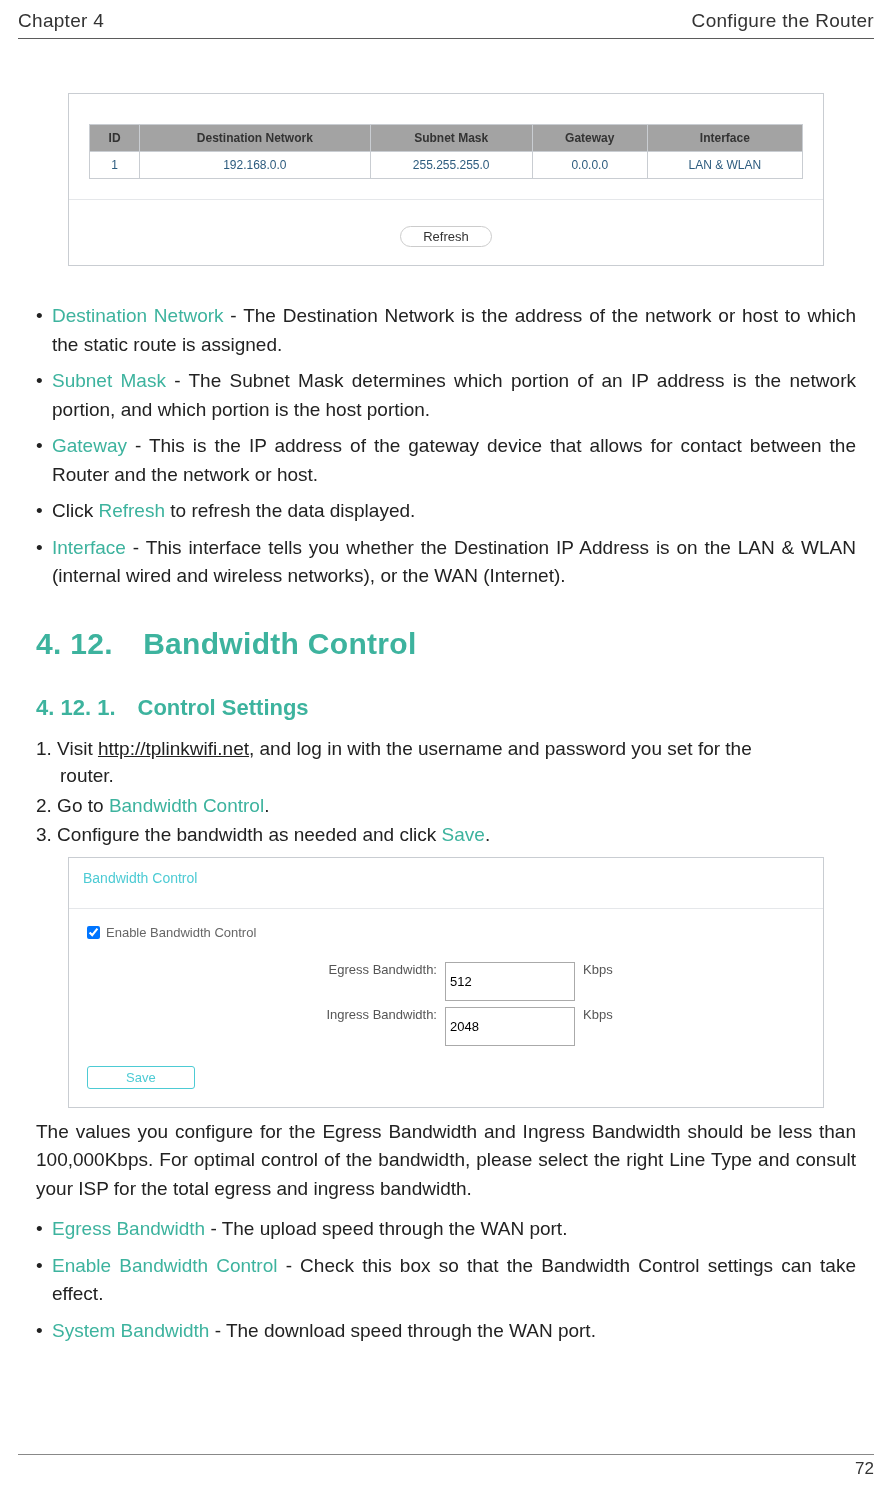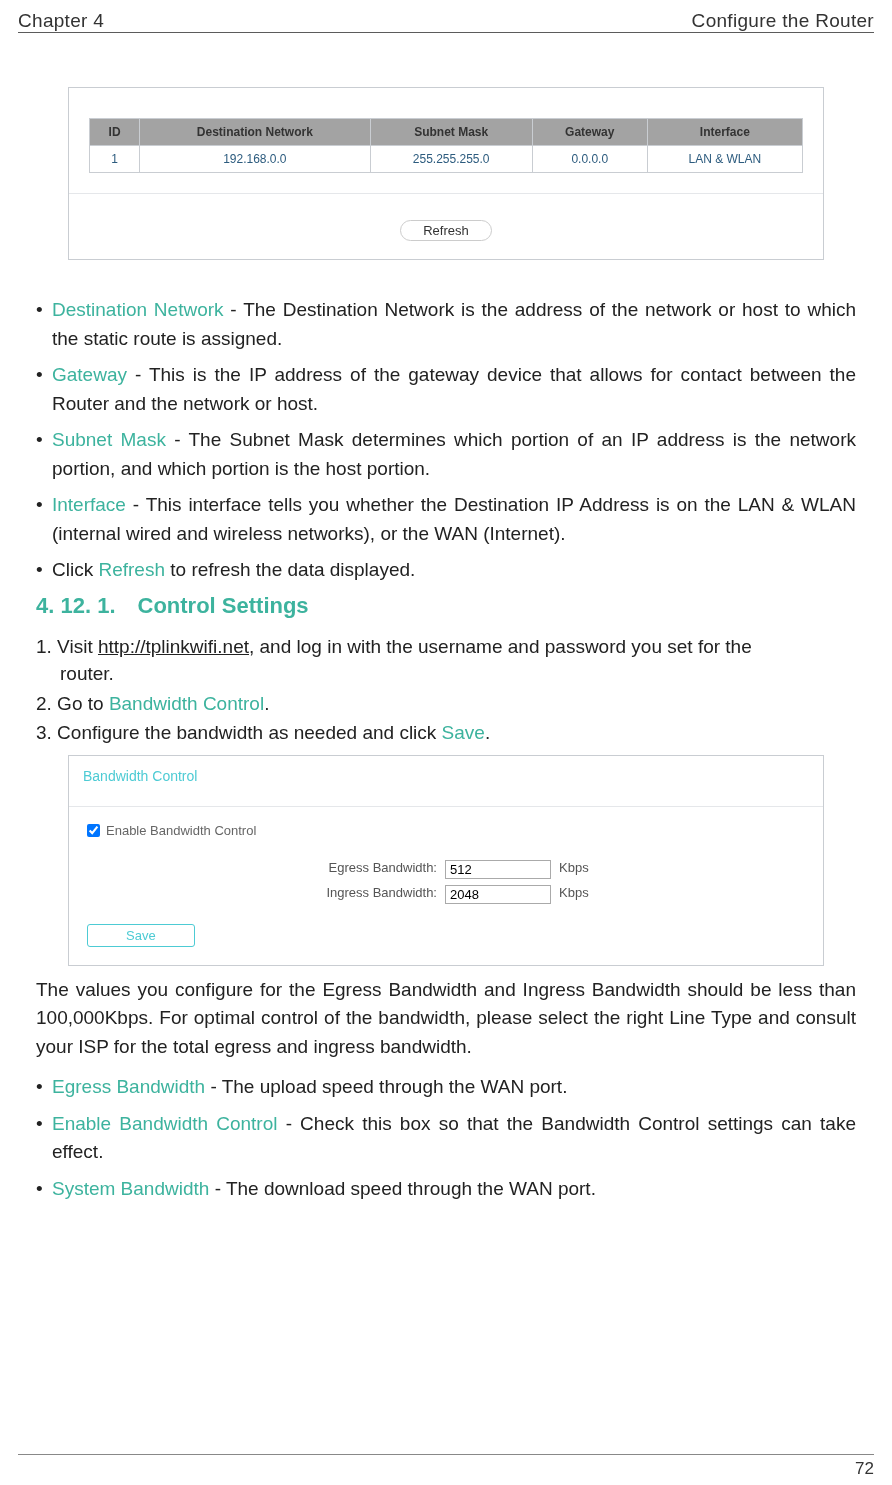--- a/index.html
+++ b/index.html
@@ -1,18 +1,18 @@
 <!DOCTYPE html>
 <html><head>
   <meta charset="utf-8">
   <style>
     * { box-sizing: border-box; margin: 0; padding: 0; }
     body { font-family: Arial, Helvetica, sans-serif; width: 892px; background: #fff; color: #222; }
     .page { padding: 10px 18px 0 18px; position: relative; min-height: 1485px; }
-    .header-row { display: flex; justify-content: space-between; font-size: 19px; border-bottom: 1px solid #5b5b5b; margin-bottom: 54px; letter-spacing: 0.3px; }
+    .header-row { display: flex; justify-content: space-between; font-size: 19px; border-bottom: 1px solid #5b5b5b; padding-bottom: 6px; margin-bottom: 54px; letter-spacing: 0.3px; }
     .header-row span { color: #333; }
     .panel { border: 1px solid #c9cdd2; margin: 0 50px 36px 50px; padding: 16px 0 18px 0; background: #fff; }
     .panel-title { font-family: Arial, sans-serif; color: #4DCBD4; font-size: 14px; padding: 0 16px 20px 16px; border-bottom: 1px solid #e5e7ea; }
     .rt-table { width: calc(100% - 40px); margin: 14px auto 0 auto; border-collapse: collapse; font-size: 12px; font-family: Arial, sans-serif; color: #333; }
     .rt-table th { font-weight: bold; padding: 6px 8px; background: #a3a3a3; border: 1px solid #c9cdd2; text-align: center; }
     .rt-table td { padding: 6px 8px; border: 1px solid #c9cdd2; text-align: center; color: #2c5b7e; }
     .refresh-wrap { text-align: center; padding: 26px 0 0 0; border-top: 1px solid #e5e7ea; margin-top: 20px; }
     .refresh-btn { display: inline-block; font-family: Arial, sans-serif; font-size: 13px; color: #333; background: #fff; border: 1px solid #ccc; border-radius: 12px; padding: 2px 22px; cursor: pointer; }
     .body-text { font-size: 19px; line-height: 1.5; color: #222; text-align: justify; }
     ul.bullets { list-style: none; margin: 0 18px 0 18px; }
@@ -25,21 +25,21 @@
     ol.steps li { font-size: 19px; line-height: 1.45; margin-bottom: 2px; text-align: justify; }
     ol.steps li .indent { display: block; padding-left: 24px; }
     .link { text-decoration: underline; color: #222; }
     .bw-panel { border: 1px solid #c9cdd2; margin: 8px 50px 10px 50px; background: #fff; }
     .bw-title { font-family: Arial,sans-serif; color: #4DCBD4; font-size: 14px; padding: 12px 14px 22px 14px; border-bottom: 1px solid #e5e7ea; margin-bottom: 2px; }
     .bw-body { padding: 14px 18px 18px 18px; font-family: Arial,sans-serif; font-size: 13px; color: #555; }
     .bw-check-row { margin-bottom: 22px; display: flex; align-items: center; gap: 6px; color: #666; }
     .bw-check-row input { width: 13px; height: 13px; }
     .bw-field-row { display: flex; align-items: flex-start; justify-content: flex-start; margin-left: 200px; margin-bottom: 6px; gap: 8px; }
     .bw-field-row label { width: 150px; text-align: right; color: #555; font-size: 13px; }
-    .bw-field-row input[type=text] { width: 106px; font-size: 13px; padding: 1px 4px; border: 1px solid #aaa; }
+    .bw-field-row input[type=text] { width: 130px; font-size: 13px; padding: 11px 4px; border: 1px solid #aaa; }
     .bw-field-row .unit { color: #555; font-size: 13px; }
     .save-btn { font-family: Arial,sans-serif; color: #4DCBD4; background: #fff; border: 1px solid #4DCBD4; border-radius: 3px; padding: 3px 38px; font-size: 13px; cursor: pointer; margin-top: 14px; }
     .para { margin: 6px 18px 12px 18px; }
     .footer { position: absolute; bottom: 6px; right: 18px; font-size: 17px; color: #333; border-top: 1px solid #888; width: calc(100% - 36px); text-align: right; padding-top: 4px; }
   </style>
 </head>
 <body>
 
 <div class="page">
   <div class="header-row">
@@ -68,26 +68,27 @@
         </tr>
       </tbody>
     </table>
     <div class="refresh-wrap">
       <button class="refresh-btn">Refresh</button>
     </div>
   </div>
 
   <ul class="bullets body-text">
     <li><span class="term">Destination Network</span><span> - The Destination Network is the address of the network or host to which the static route is assigned.</span></li>
+    <li><span class="term">Subnet Mask</span><span> - The Subnet Mask determines which portion of an IP address is the network portion, and which portion is the host portion.</span></li>
     <li><span class="term">Gateway</span><span> - This is the IP address of the gateway device that allows for contact between the Router and the network or host.</span></li>
-    <li><span class="term">Subnet Mask</span><span> - The Subnet Mask determines which portion of an IP address is the network portion, and which portion is the host portion.</span></li>
+    <li><span>Click </span><span class="term">Refresh</span><span> to refresh the data displayed.</span></li>
     <li><span class="term">Interface</span><span> - This interface tells you whether the Destination IP Address is on the LAN &amp; WLAN (internal wired and wireless networks), or the WAN (Internet).</span></li>
-    <li><span>Click </span><span class="term">Refresh</span><span> to refresh the data displayed.</span></li>
   </ul>
 
+  <div class="h2">4. 12. Bandwidth Control</div>
   <div class="h3">4. 12. 1. Control Settings</div>
 
   <ol class="steps">
     <li>
       <span>1. Visit </span><a class="link">http://tplinkwifi.net</a><span>, and log in with the username and password you set for the</span>
       <span class="indent">router.</span>
     </li>
     <li><span>2. Go to </span><span class="term">Bandwidth Control</span><span>.</span></li>
     <li><span>3. Configure the bandwidth as needed and click </span><span class="term">Save</span><span>.</span></li>
   </ol>

